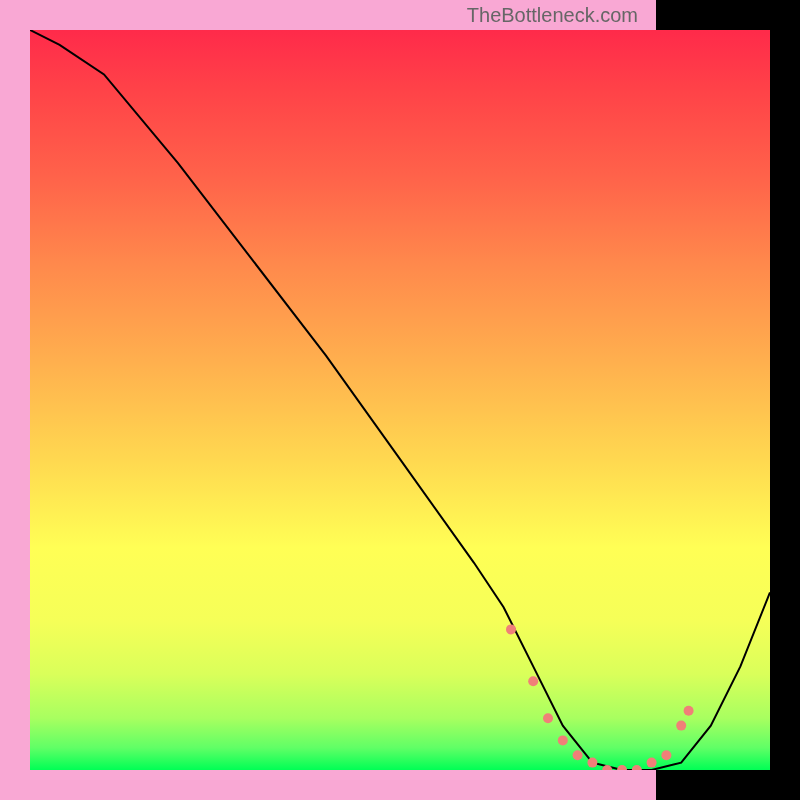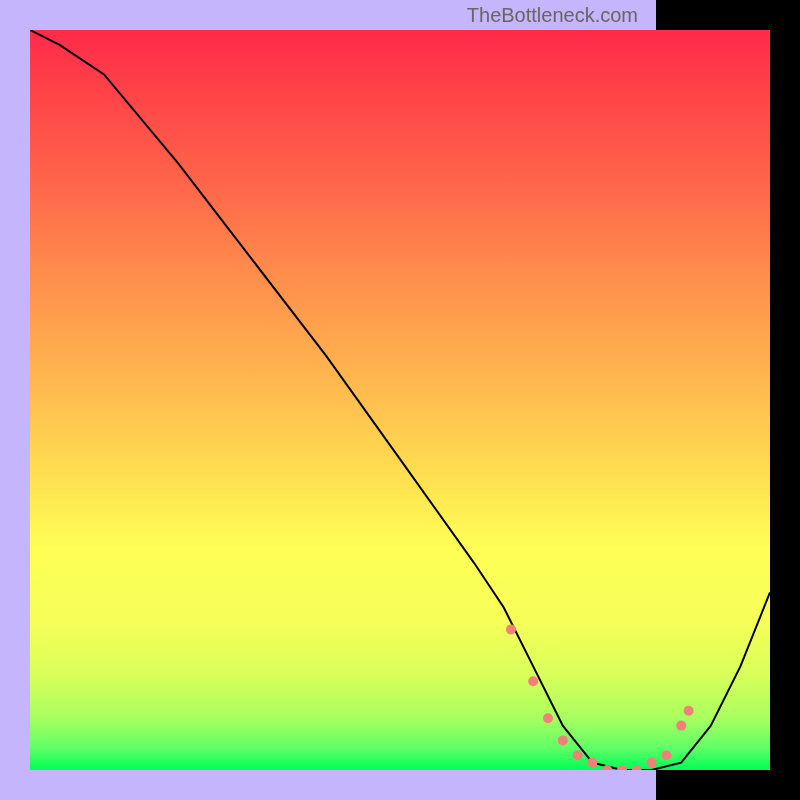--- a/index.html
+++ b/index.html
@@ -8,21 +8,21 @@
     background: #000;
     width: 800px;
     height: 800px;
     overflow: hidden;
     font-family: Arial, sans-serif;
   }
   .container {
     position: relative;
     width: 656px;
     height: 800px;
-    background: #c4b5fd;
+    background: #f9a8d4;
   }
   .watermark {
     position: absolute;
     top: 4px;
     right: 18px;
     color: #666;
     font-size: 20px;
     font-weight: 500;
     z-index: 10;
   }

